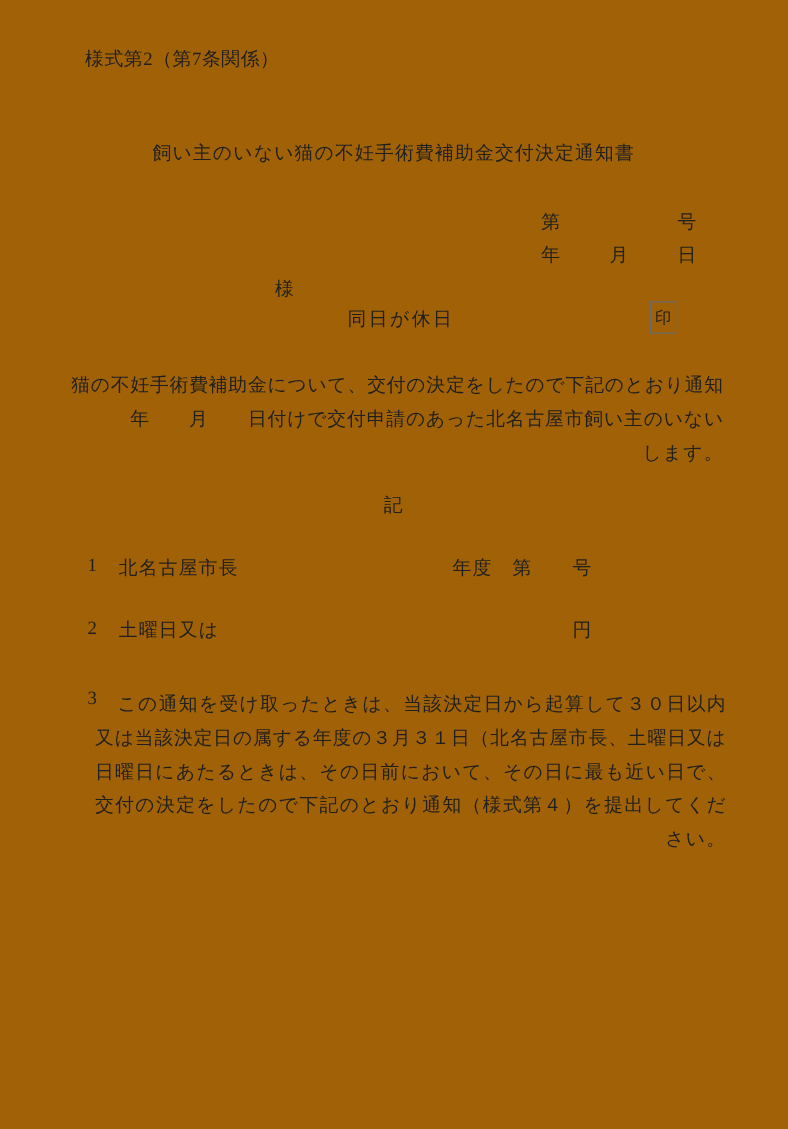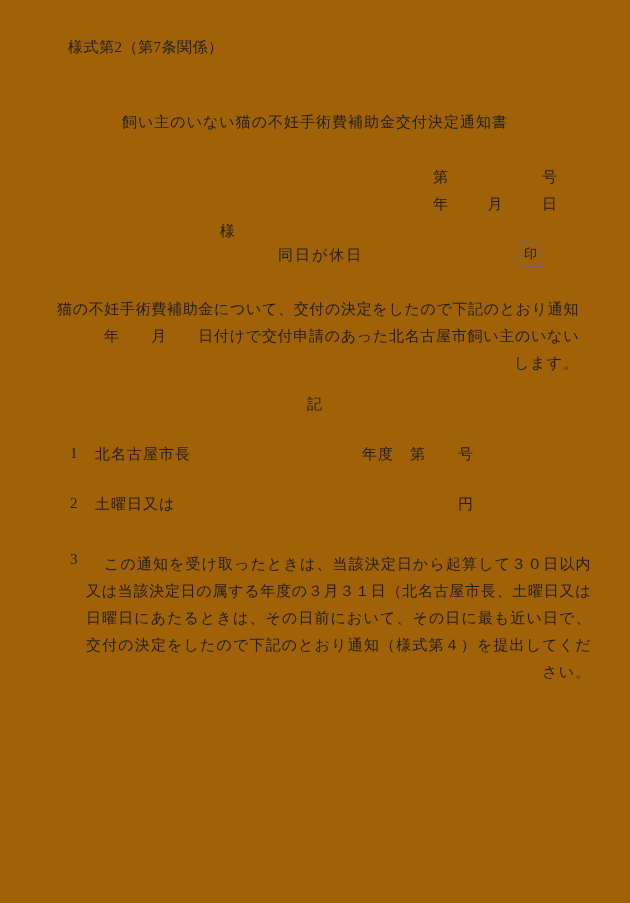--- a/index.html
+++ b/index.html
@@ -86,21 +86,21 @@
     padding-bottom: 3px;
     border-bottom: 7px solid #a16207;
     text-align: right;
     letter-spacing: 1px;
     white-space: pre;
   }
   .row-1 { top: 445px; }
   .row-2 { top: 495px; }
   .item3-no { left: 70px; top: 551px; }
   .item3-lines {
-    left: 86px; top: 551px;
+    left: 76px; top: 551px;
     width: 505px;
     line-height: 27px;
   }
   .item3-lines .first { padding-left: 18px; }
 </style>
 </head>
 <body>
 
 <div class="page">
 

